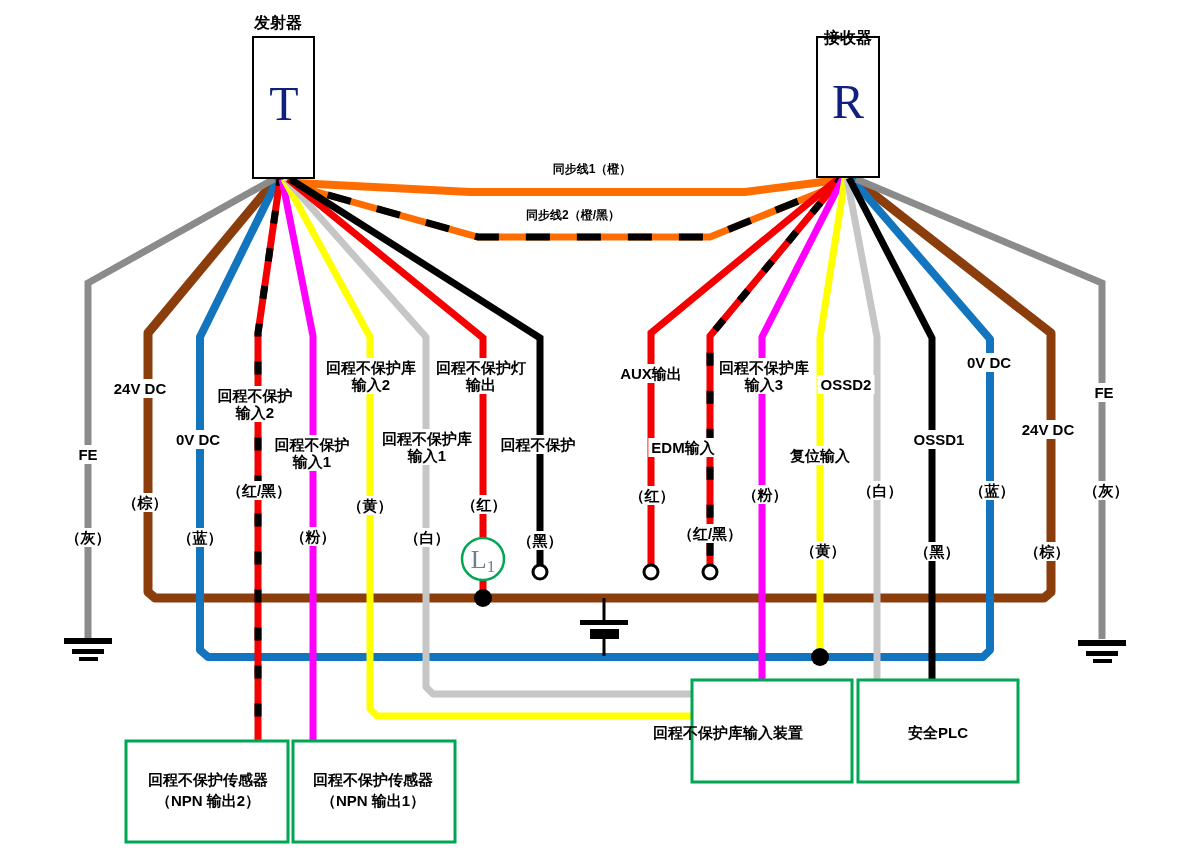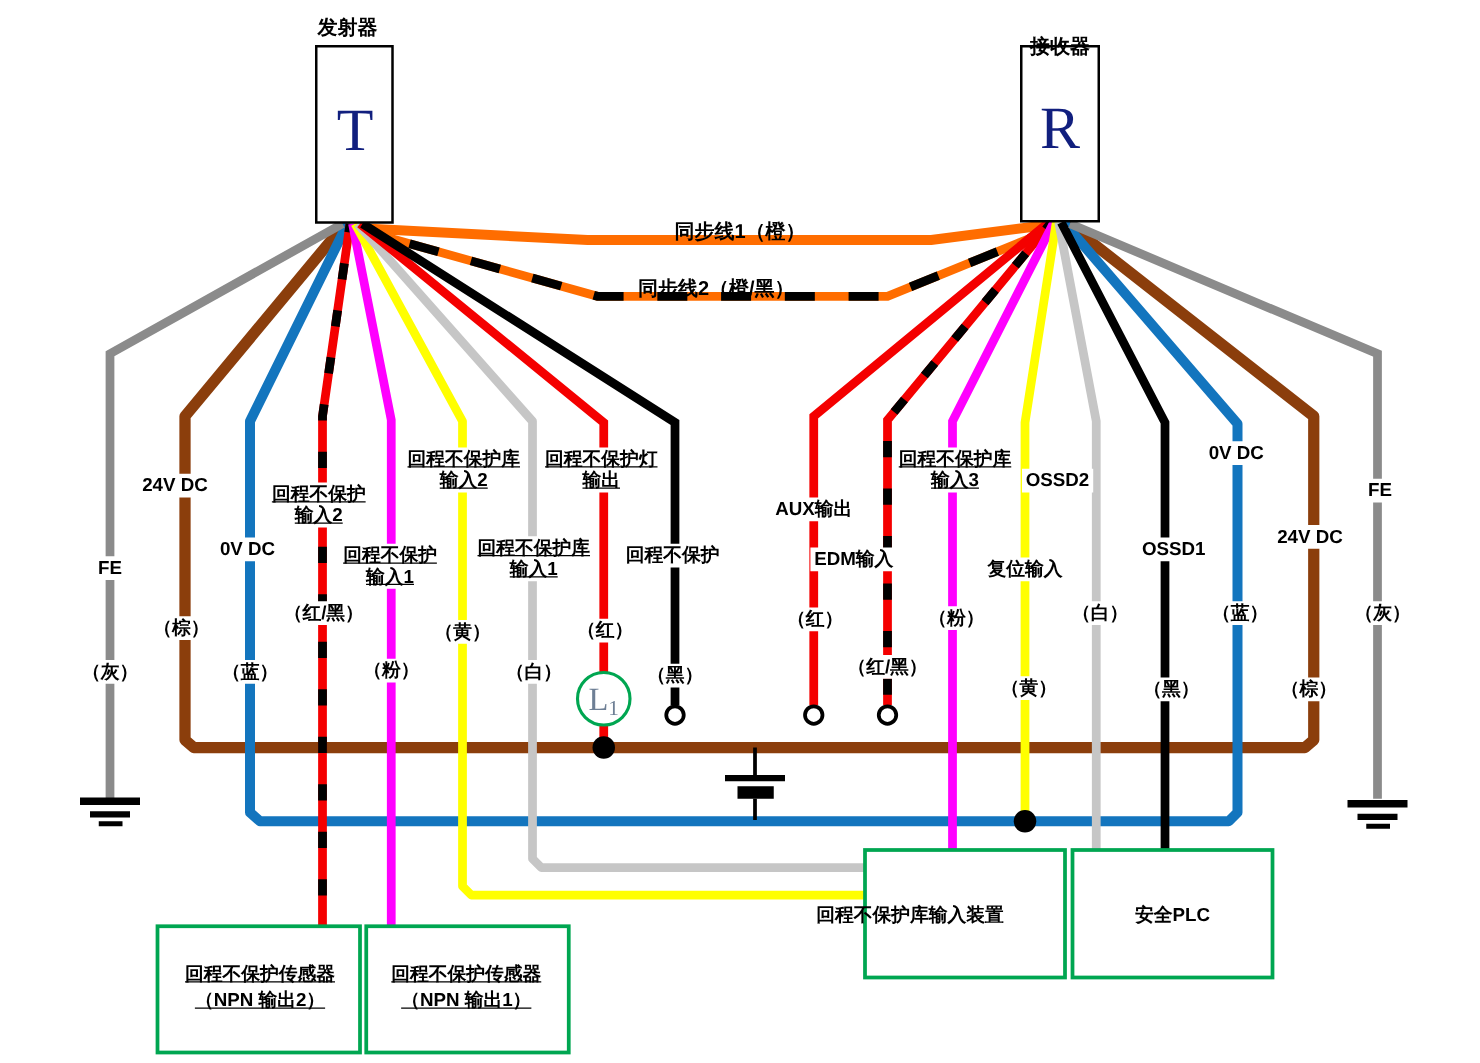--- a/index.html
+++ b/index.html
@@ -7,22 +7,22 @@
     position:relative;width:1184px;height:850px;background:#fff;overflow:hidden;
     font-family:"Liberation Sans",sans-serif;
   }
   .stage svg{position:absolute;left:0;top:0;}
   .lbl{
     position:absolute;transform:translateX(-50%);
     background:#fff;color:#000;
     font:bold 15px/17px "Liberation Sans",sans-serif;
     white-space:nowrap;text-align:center;padding:1px 3px;z-index:5;
   }
-  .lbl span{display:block;text-decoration:underline;}
-  .lbl.sync{font-size:16px;background:transparent;margin-top:16px;}
+  .lbl span{display:block;}
+  .lbl.sync{font-size:12px;background:transparent;}
   .lbl.hdr{font-size:16px;background:transparent;}
   .lbl.box-lbl{background:transparent;line-height:21px;}
 </style>
 </head>
 <body>
 
 <div class="stage">
 
   <svg width="1184" height="850" viewBox="0 0 1184 850">
 
@@ -147,21 +147,21 @@
 
   <div class="lbl" style="left:481px;top:358px">
     <span>回程不保护灯</span>
       <span>输出</span>
   </div>
   <div class="lbl" style="left:484px;top:495px">（红）</div>
 
   <div class="lbl" style="left:538px;top:435px">回程不保护</div>
   <div class="lbl" style="left:540px;top:531px">（黑）</div>
 
-  <div class="lbl" style="left:651px;top:398px">AUX输出</div>
+  <div class="lbl" style="left:651px;top:364px">AUX输出</div>
   <div class="lbl" style="left:652px;top:486px">（红）</div>
 
   <div class="lbl" style="left:683px;top:438px">EDM输入</div>
   <div class="lbl" style="left:710px;top:524px">（红/黑）</div>
 
   <div class="lbl" style="left:764px;top:358px">
     <span>回程不保护库</span>
       <span>输入3</span>
   </div>
   <div class="lbl" style="left:765px;top:485px">（粉）</div>

